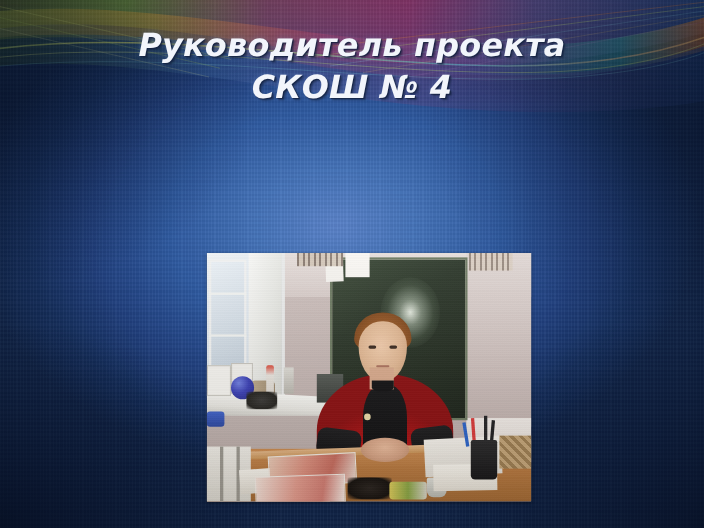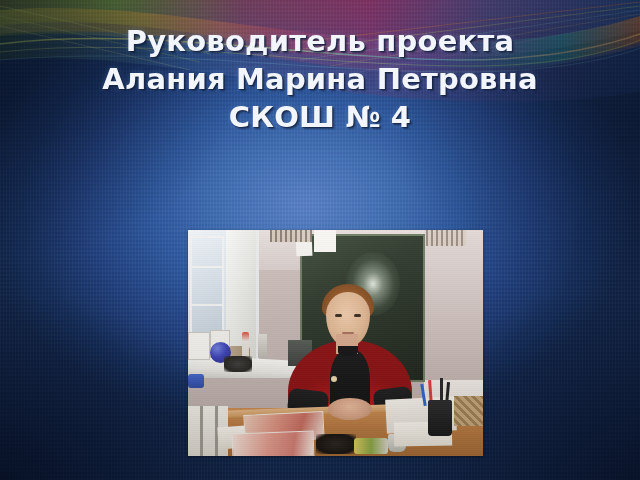--- a/index.html
+++ b/index.html
@@ -7,20 +7,21 @@
     padding: 0;
     background: #0b1a3a;
   }
   #slide {
     position: relative;
     width: 640px;
     height: 480px;
     overflow: hidden;
     font-family: "DejaVu Sans", "Liberation Sans", sans-serif;
     background: #a21caf;
+    font-style: italic;
   }
 
   
   .bg-base {
     position: absolute;
     inset: 0;
     background:
       radial-gradient(ellipse 330px 230px at 305px 205px,
         #5a82c8 0%, #4573b8 22%, #2f5aa0 46%, #21407e 68%, #16305f 86%, #12274d 100%);
   }
@@ -468,21 +469,20 @@
       <path d="M0,26 L190,70" stroke="#cfd89a" stroke-width="0.6" fill="none"></path>
     </g>
   </svg>
 
   <div class="bg-texture"></div>
   <div class="bg-corner-dark"></div>
   <div class="bg-vignette"></div>
 
   <div class="title-block">
     <div class="title-line">Руководитель проекта</div>
-    <div class="title-line">Алания Марина Петровна</div>
     <div class="title-line">СКОШ № 4</div>
   </div>
 
   <div class="photo-frame">
     <div class="photo-inner">
       <div class="ph-wall"></div>
       <div class="ph-wall-upper"></div>
       <div class="ph-rightwall"></div>
       <div class="ph-rightwall2"></div>
 

